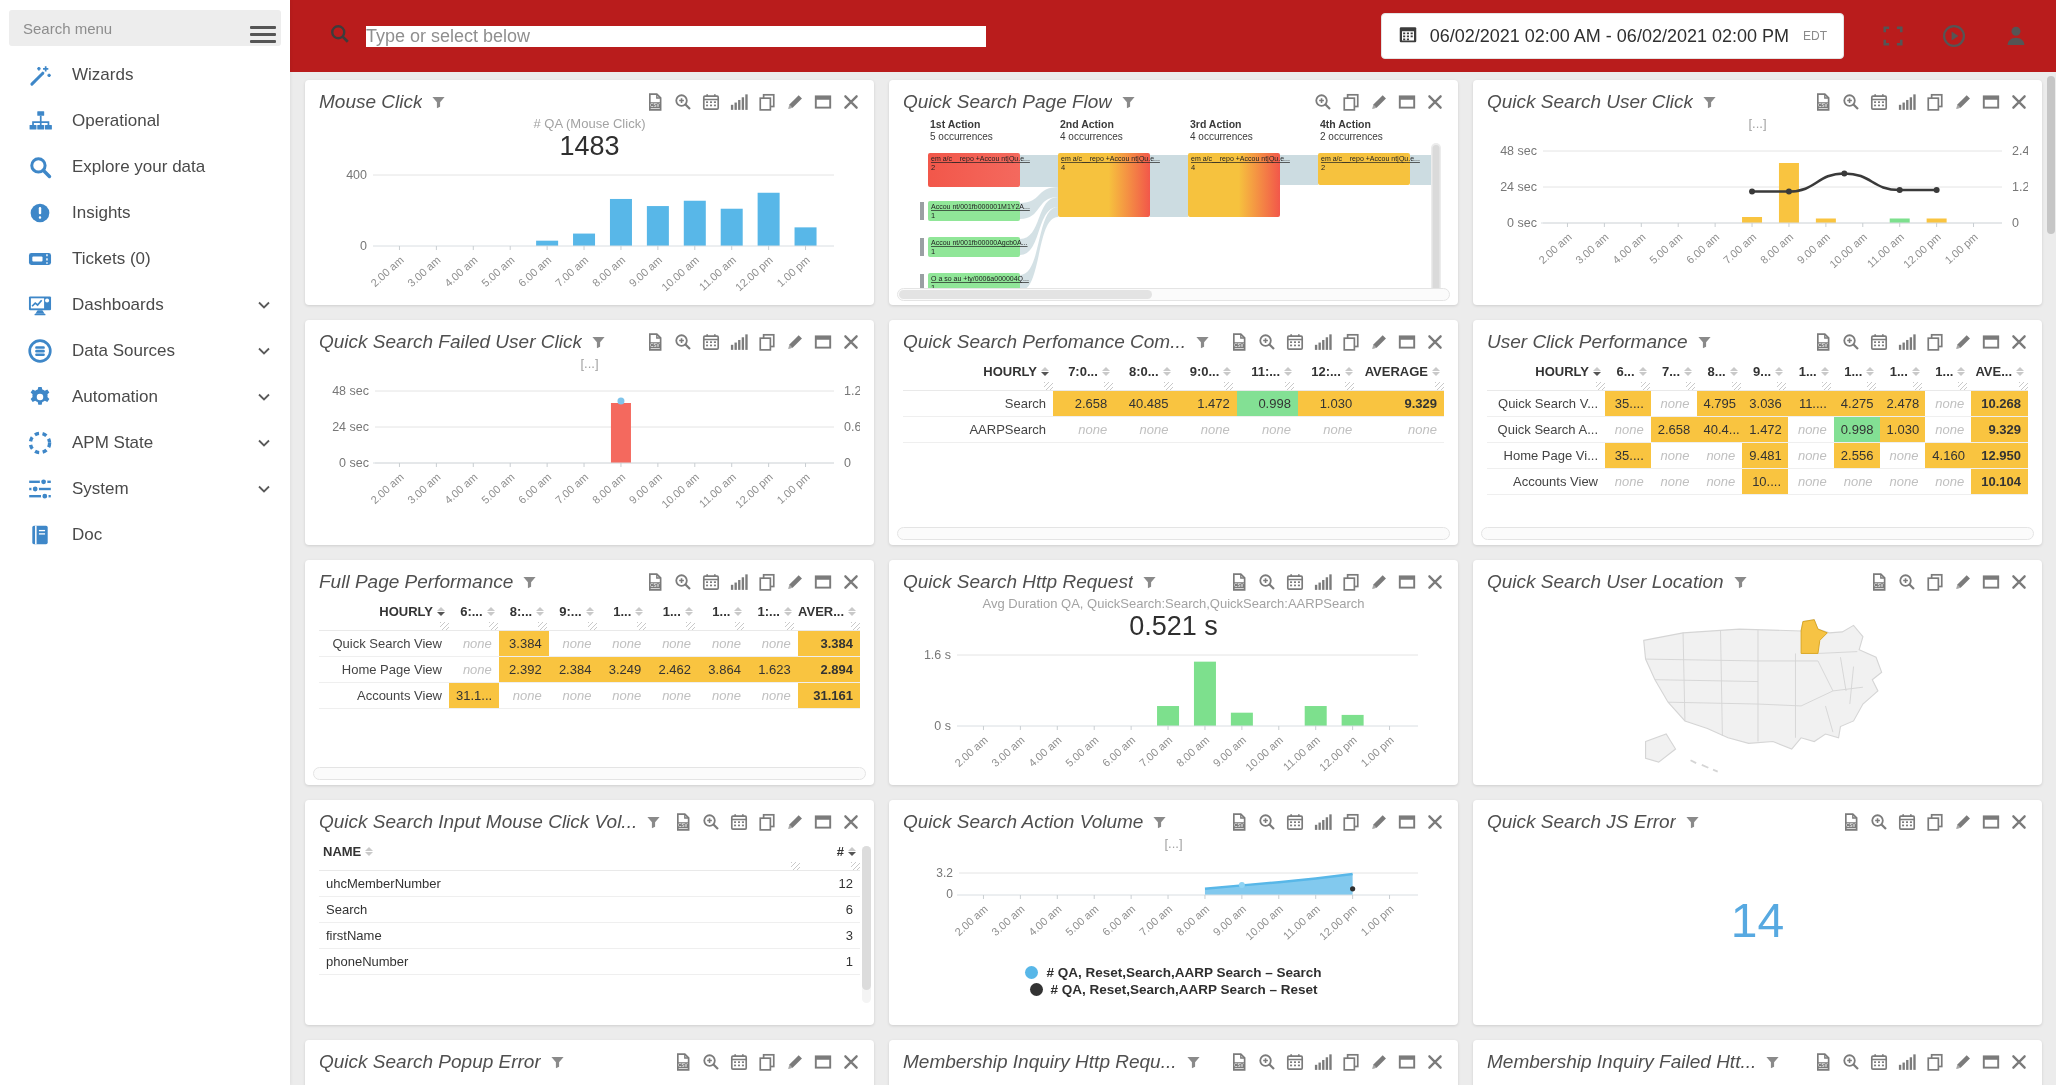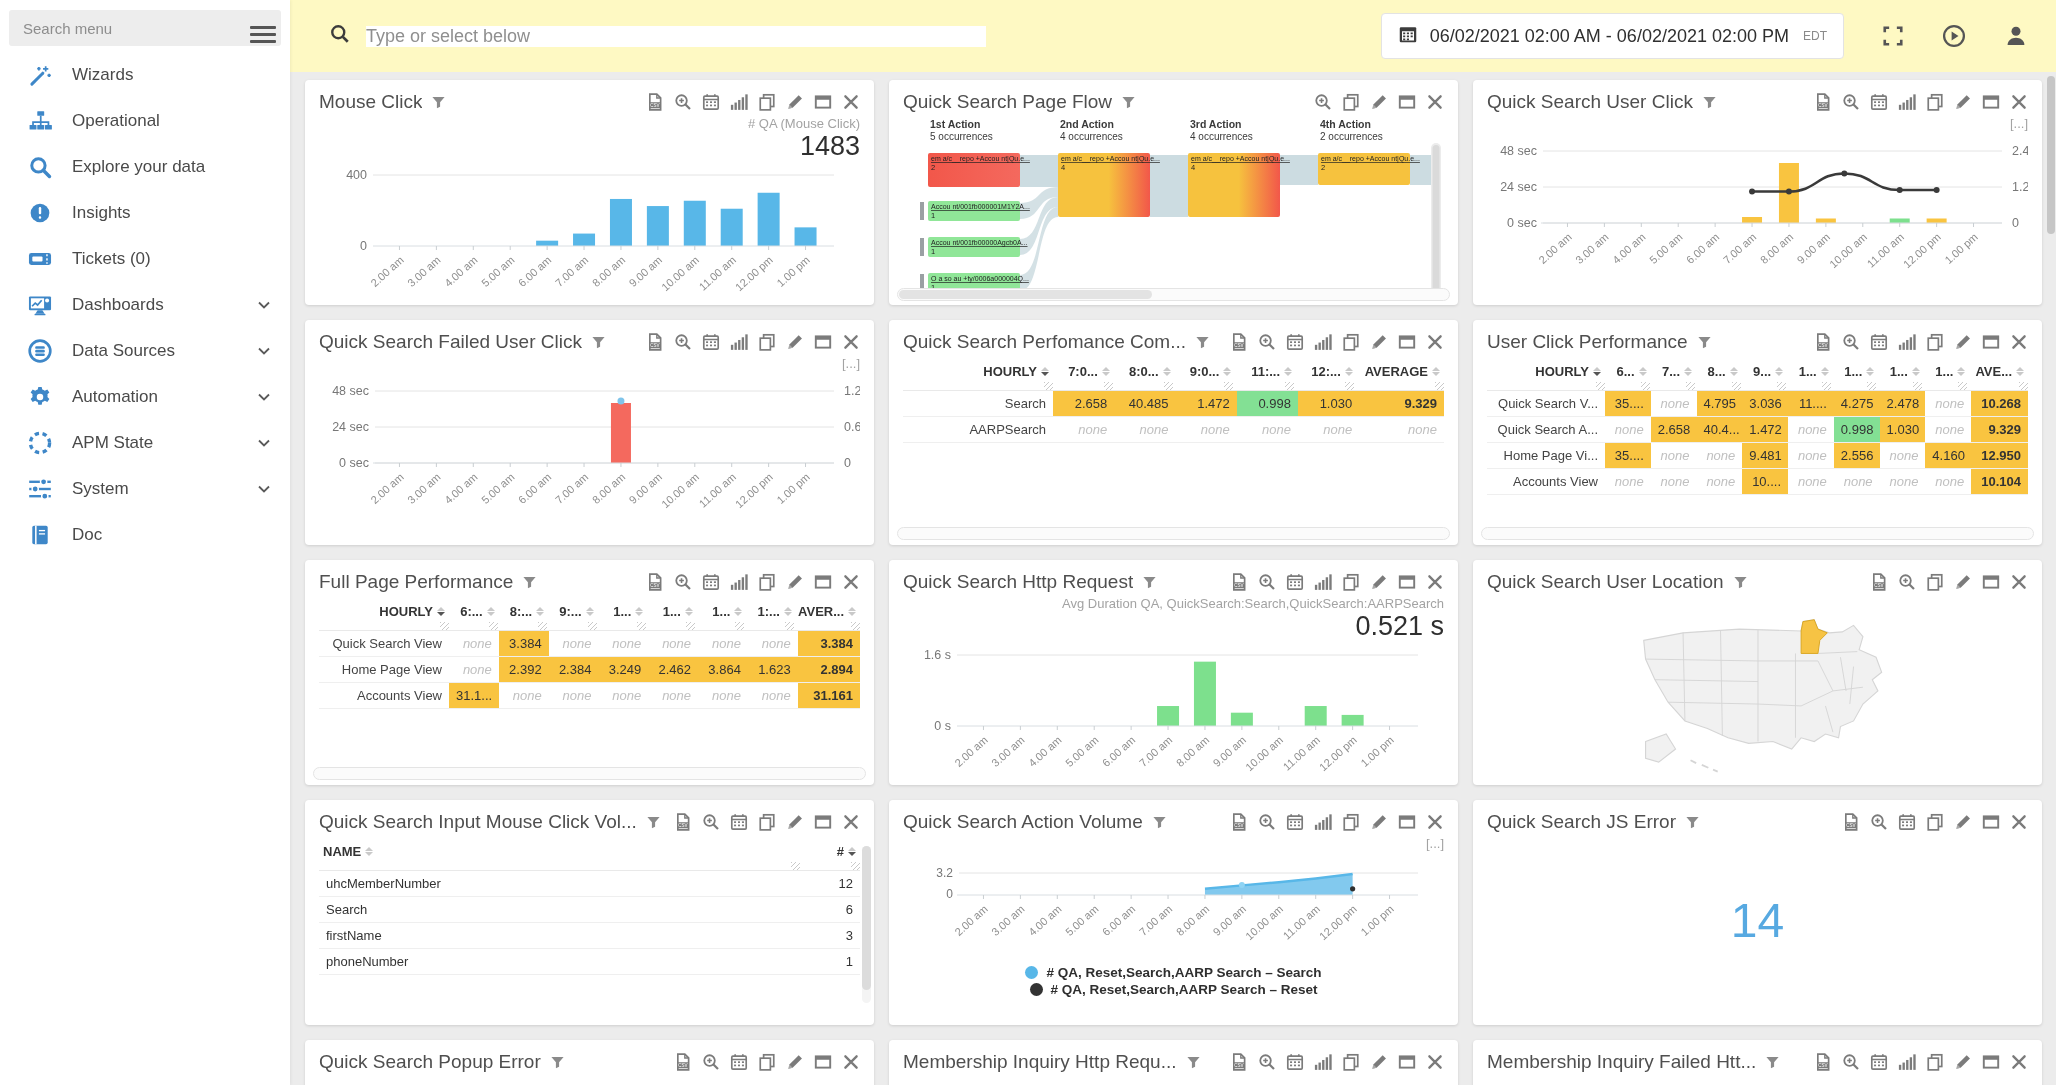--- a/index.html
+++ b/index.html
@@ -17,39 +17,39 @@
   #sidebar-search { margin:10px 9px 6px 9px; }
   #sidebar-search input { width:100%; height:36px; background:#ededed; border:none; border-radius:3px; padding:0 14px; font-size:15px; color:#666; font-family:inherit; }
   #sidebar-search input::placeholder { color:#8d8d8d; }
   .nav-item { height:46px; display:flex; align-items:center; padding:0 18px 0 28px; cursor:pointer; }
   .nav-icon { width:24px; height:24px; margin-right:20px; flex:0 0 24px; display:flex; align-items:center; justify-content:center; }
   .nav-label { font-size:17px; color:#4a4a4a; flex:1; }
   .nav-chevron { width:16px; height:16px; }
 
   
   #main { flex:1; display:flex; flex-direction:column; height:100%; }
-  #topbar { height:72px; background:#fef9c3; display:flex; align-items:center; padding:0 28px 0 40px; flex:0 0 72px; }
+  #topbar { height:72px; background:#b91c1c; display:flex; align-items:center; padding:0 28px 0 40px; flex:0 0 72px; }
   #topbar-search { display:flex; align-items:center; flex:1; gap:16px; }
   #topbar-search input { border:none; outline:none; font-size:18px; color:#555; width:620px; font-family:inherit; }
   #topbar-search input::placeholder { color:#8f8f8f; }
   #date-control { display:flex; align-items:center; gap:12px; border:1px solid #e3e3e3; border-radius:4px; height:46px; padding:0 16px; background:#fff; cursor:pointer; }
   #date-range-text { font-size:18px; color:#2f2f2f; white-space:nowrap; }
   #tz-label { font-size:12px; color:#8a8a8a; margin-left:2px; }
   .topbar-btn { margin-left:38px; cursor:pointer; display:flex; }
 
   
   #content { flex:1; padding:8px 14px 0 15px; display:grid; grid-template-columns:repeat(3,1fr); gap:15px; grid-auto-rows:225px; align-content:start; }
   .panel { background:#fff; border-radius:4px; box-shadow:0 1px 3px rgba(0,0,0,.13); padding:9px 14px 6px 14px; position:relative; overflow:hidden; }
   .panel-head { display:flex; align-items:center; height:26px; }
-  .panel-title { font-size:19px; color:#4f4f4f; white-space:nowrap; overflow:hidden; }
+  .panel-title { font-size:19px; color:#4f4f4f; white-space:nowrap; overflow:hidden;font-style:italic; }
   .panel-filter { margin-left:9px; display:flex; cursor:pointer; }
   .panel-icons { margin-left:auto; display:flex; gap:10px; align-items:center; }
   .panel-icons .pic { width:18px; height:18px; cursor:pointer; display:flex; }
 
-  .chart-head { text-align:right; }
+  .chart-head { text-align:center; }
   .chart-sub { font-size:13px; color:#a3a3a3; margin-top:1px; }
   .chart-big { font-size:27px; color:#2f2f2f; margin-top:0px; }
 
   
   .tbl { margin-top:6px; font-size:13px; }
   .tr { display:flex; align-items:stretch; }
   .th { font-weight:bold; color:#333; display:flex; align-items:center; justify-content:flex-end; padding:3px 4px; cursor:pointer; white-space:nowrap; overflow:hidden; }
   .sortg { display:inline-flex; flex-direction:column; margin-left:4px; gap:1px; }
   .sortg i { width:0; height:0; border-left:4px solid transparent; border-right:4px solid transparent; display:block; }
   .sortg .up { border-bottom:4px solid #c9c9c9; }

